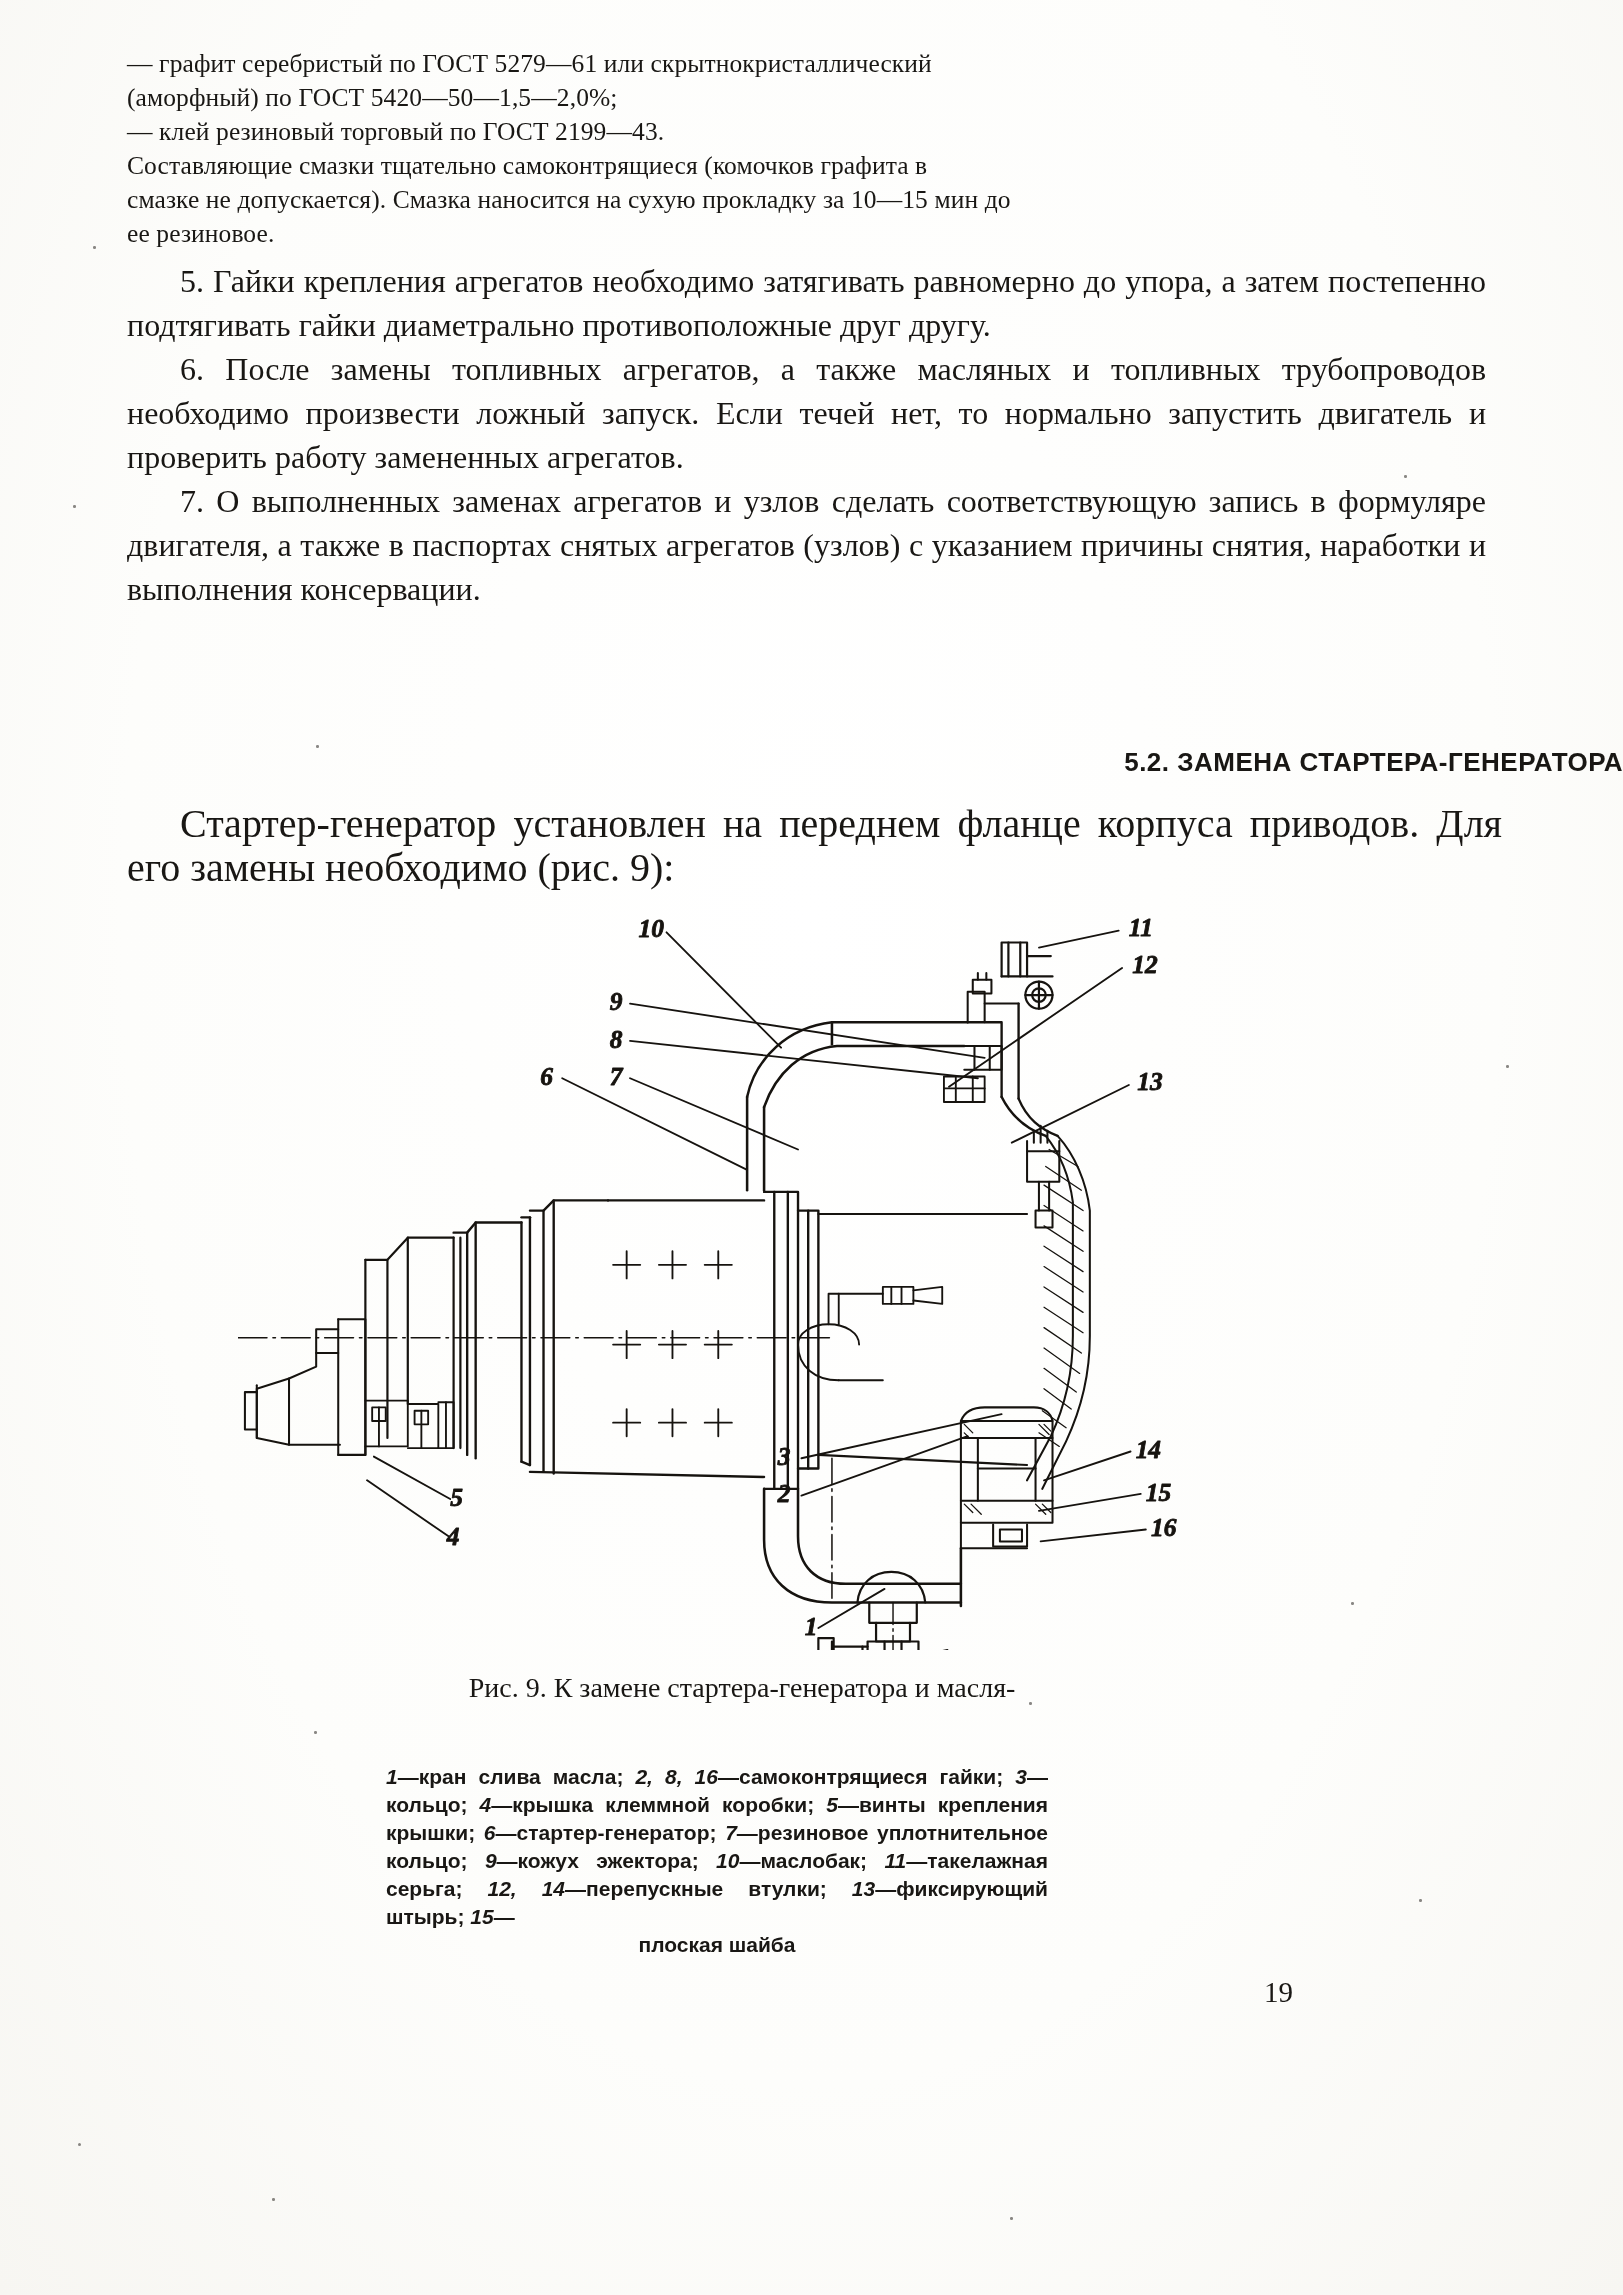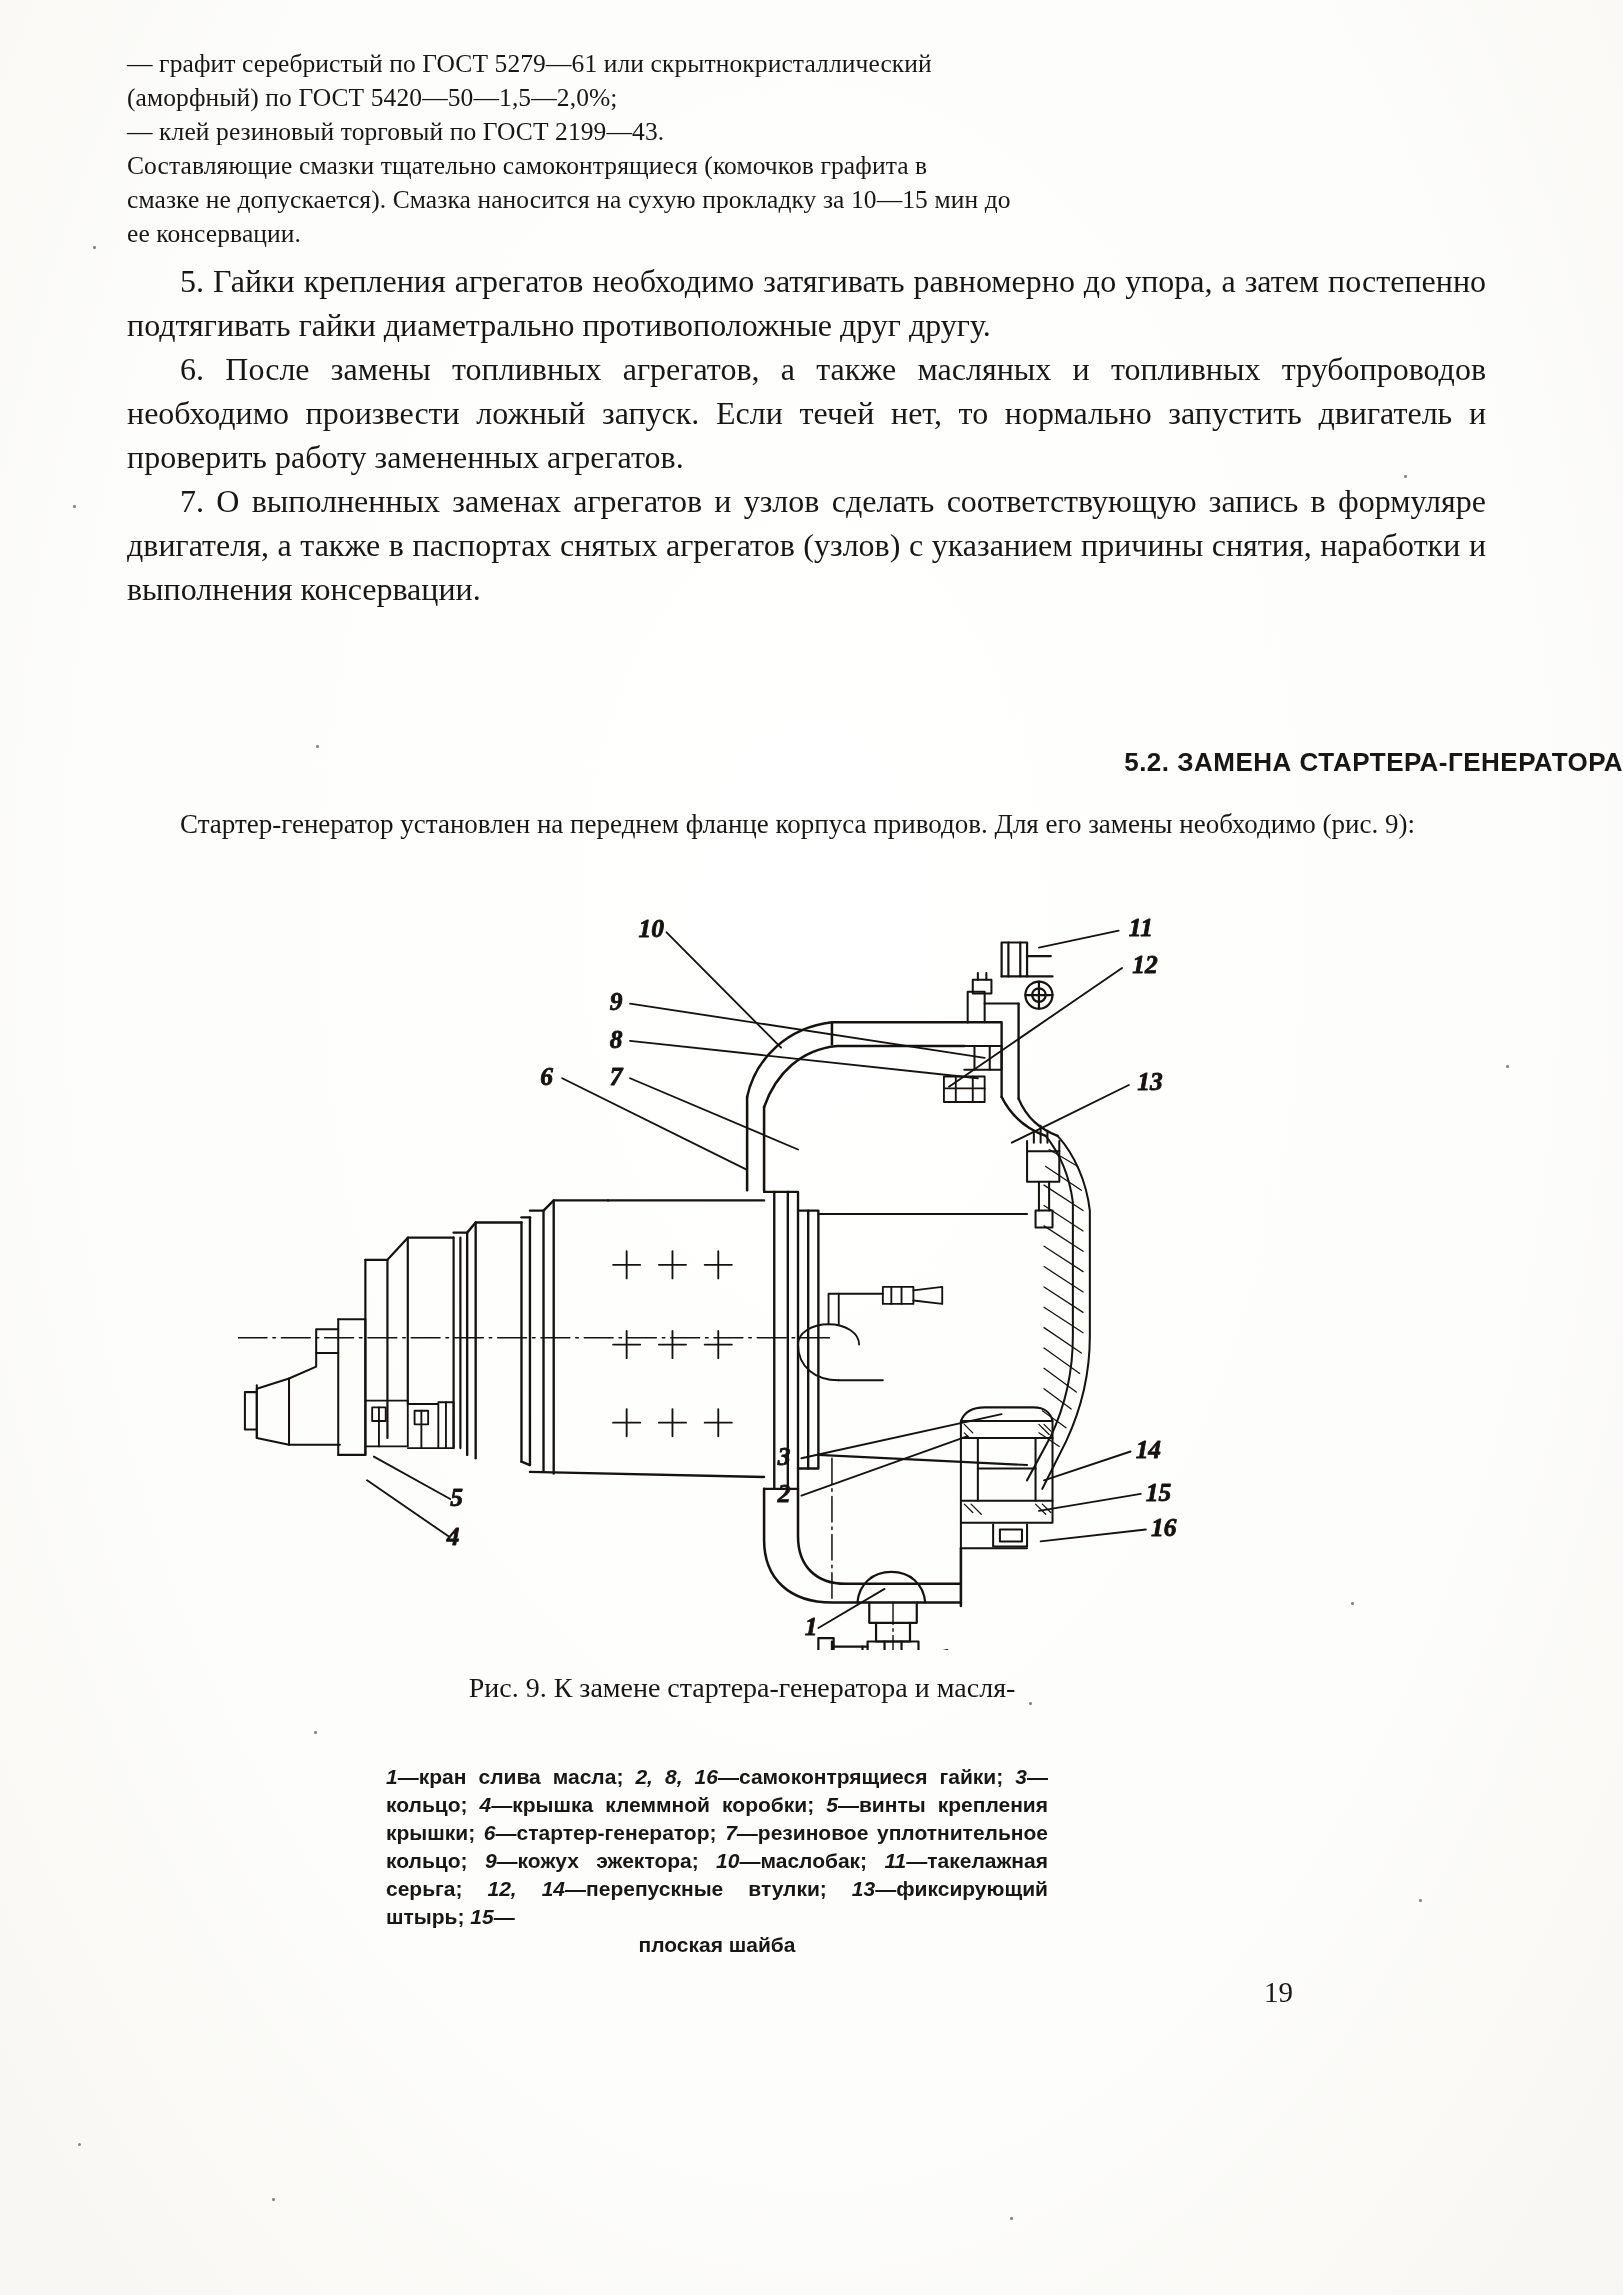--- a/index.html
+++ b/index.html
@@ -73,21 +73,21 @@
     text-align: right;
     font-family: "Liberation Sans", "DejaVu Sans", sans-serif;
     font-weight: bold;
     font-size: 26px;
     letter-spacing: 0.5px;
   }
 
   
   .intro-block {
     top: 802px;
-    font-size: 27px;
+    font-size: 40px;
     line-height: 44px;
   }
   .intro-block p {
     margin: 0;
     text-align: justify;
     text-align-last: left;
     text-indent: 53px;
   }
 
   
@@ -176,21 +176,21 @@
     <p>
       <span class="sb-line">— клей резиновый торговый по ГОСТ 2199—43.</span>
     </p>
     <p>
       <span class="sb-line">Составляющие смазки   тщательно   самоконтрящиеся   (комочков графита в</span>
     </p>
     <p>
       <span class="sb-line">смазке не допускается). Смазка наносится на сухую прокладку за 10—15 мин до</span>
     </p>
     <p>
-      <span class="sb-line">ее консервации.</span>
+      <span class="sb-line">ее резиновое.</span>
     </p>
   </div>
 
   <div class="textcol body-block">
     <p>5. Гайки крепления агрегатов необходимо затягивать равномерно до упора, а затем постепенно подтягивать гайки диаметрально противоположные друг другу.</p>
     <p>6. После замены топливных  агрегатов, а также  масляных и топливных трубопроводов необходимо произвести ложный запуск. Если течей нет, то нормально запустить двигатель и проверить работу замененных агрегатов.</p>
     <p>7. О выполненных заменах агрегатов и узлов сделать соответствующую запись в формуляре двигателя, а также в паспортах снятых агрегатов (узлов) с указанием причины снятия, наработки и выполнения консервации.</p>
   </div>
 
   <div class="section-heading">5.2. ЗАМЕНА СТАРТЕРА-ГЕНЕРАТОРА</div>

